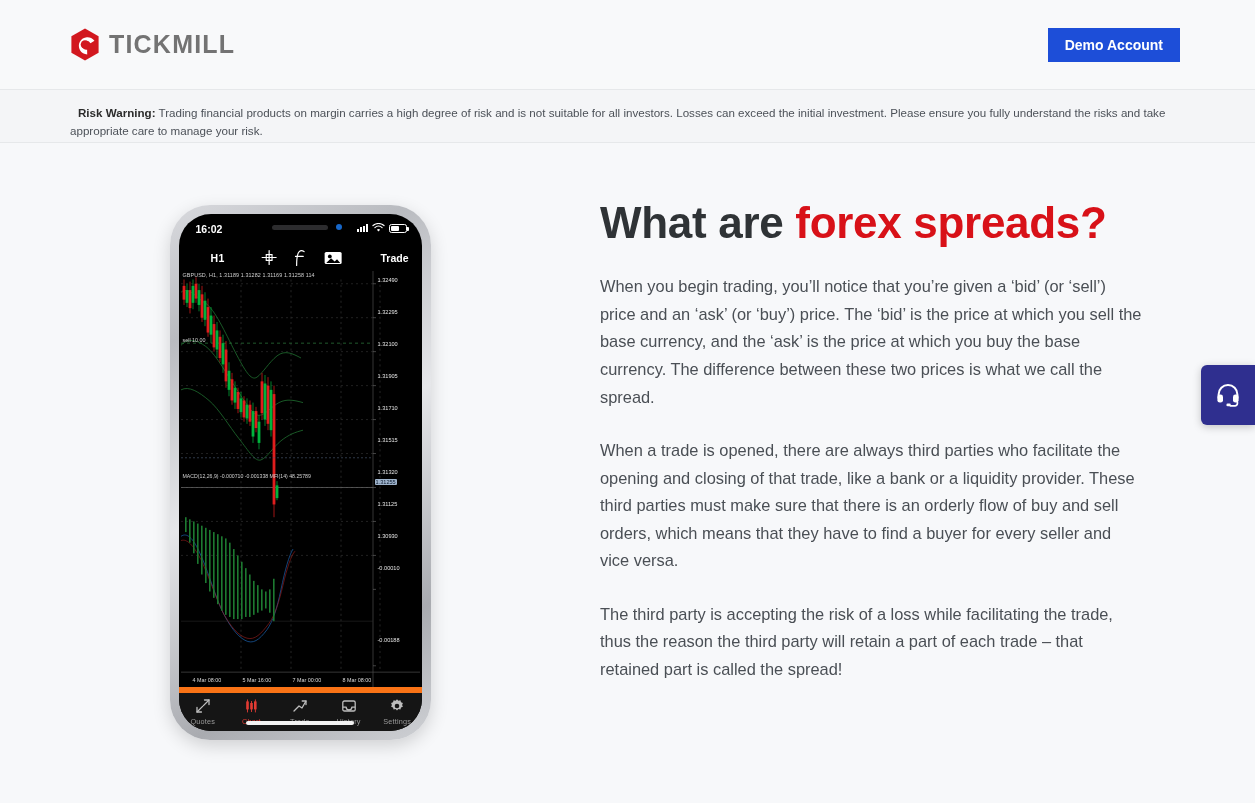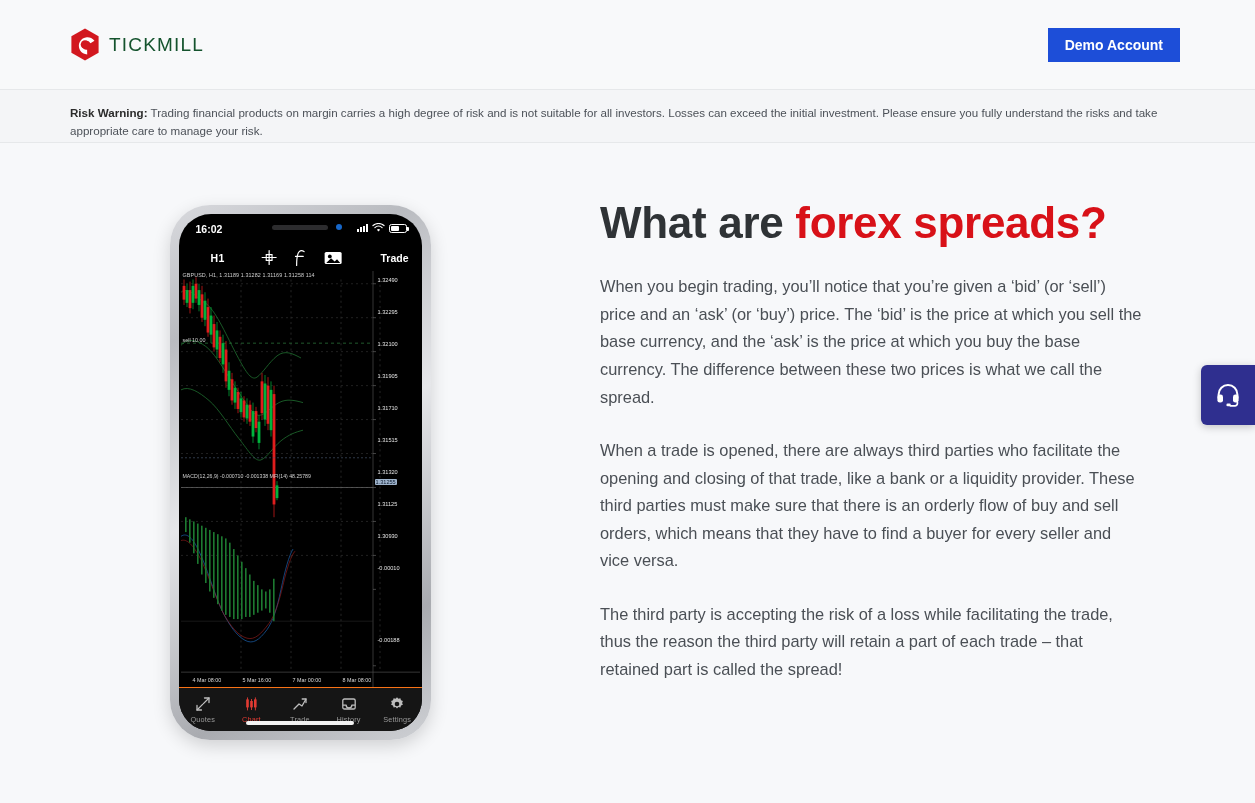--- a/index.html
+++ b/index.html
@@ -18,24 +18,24 @@
     background: #f8f9fa;
     display: flex;
     align-items: center;
     padding: 0 70px 0 70px;
     border-bottom: 1px solid #e6e8ea;
     position: relative;
   }
   .logo-wrap { display: flex; align-items: center; gap: 9px; }
   .logo-mark { width: 30px; height: 33px; display: block; }
   .logo-text {
-    font-size: 19px;
-    font-weight: normal;
+    font-size: 25px;
+    font-weight: bold;
     letter-spacing: 1.2px;
-    color: #14532d;
+    color: #737373;
   }
   .main-nav {
     display: flex;
     align-items: center;
     gap: 26px;
     margin-left: 28px;
   }
   .nav-item {
     font-size: 14.5px;
     color: #4a4f55;
@@ -70,21 +70,21 @@
     border-bottom: 1px solid #e6e8ea;
     padding: 14px 70px 14px 70px;
     height: 53px;
   }
   .risk-text {
     font-size: 11.6px;
     line-height: 1.55;
     color: #4c5158;
     max-width: 1115px;
   }
-  .risk-label { font-weight: bold; color: #2b2b2b; }
+  .risk-label { font-weight: bold; color: #2b2b2b; margin-left: 8px; }
 
   
   .page-body {
     background: #f7f8fa;
     height: 659px;
     position: relative;
     display: flex;
   }
   .left-col {
     width: 600px;
@@ -216,21 +216,21 @@
     overflow: hidden;
   }
   .chart-svg { display: block; width: 100%; height: 100%; }
 
   .tabbar {
     height: 44px;
     background: #151515;
     display: flex;
     align-items: center;
     flex-shrink: 0;
-    border-top: 1px solid #f97316;
+    border-top: 6px solid #f97316;
   }
   .tab {
     flex: 1;
     display: flex;
     flex-direction: column;
     align-items: center;
     gap: 3px;
     cursor: pointer;
   }
   .tab-label { font-size: 7.3px; color: #9a9a9a; letter-spacing: .2px; }

